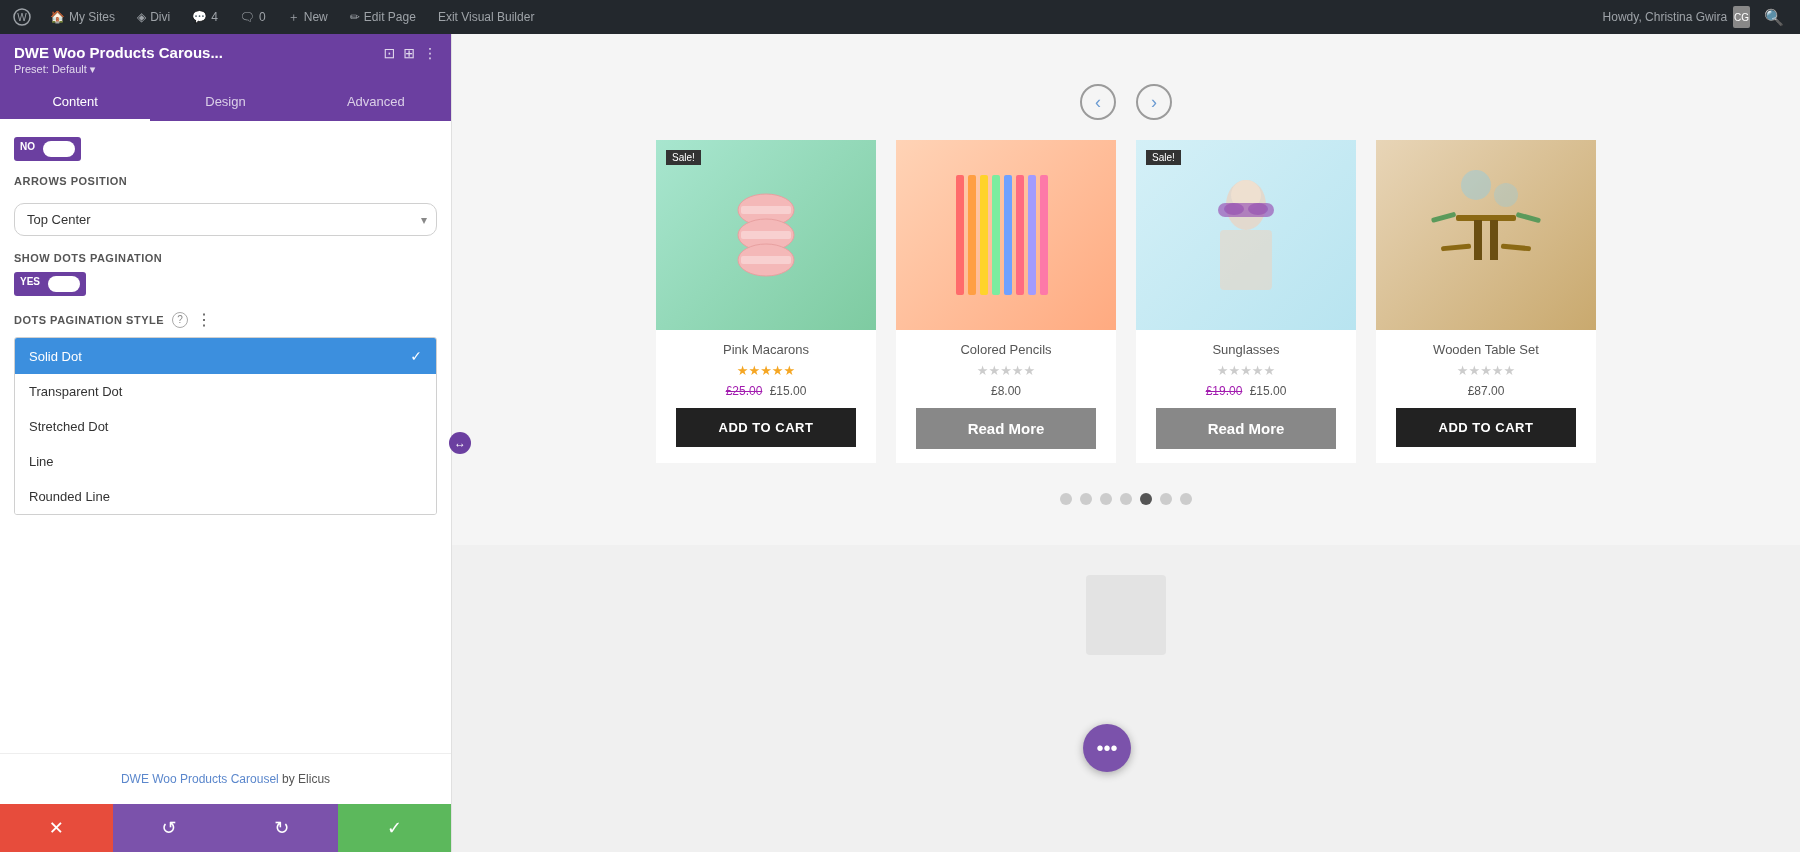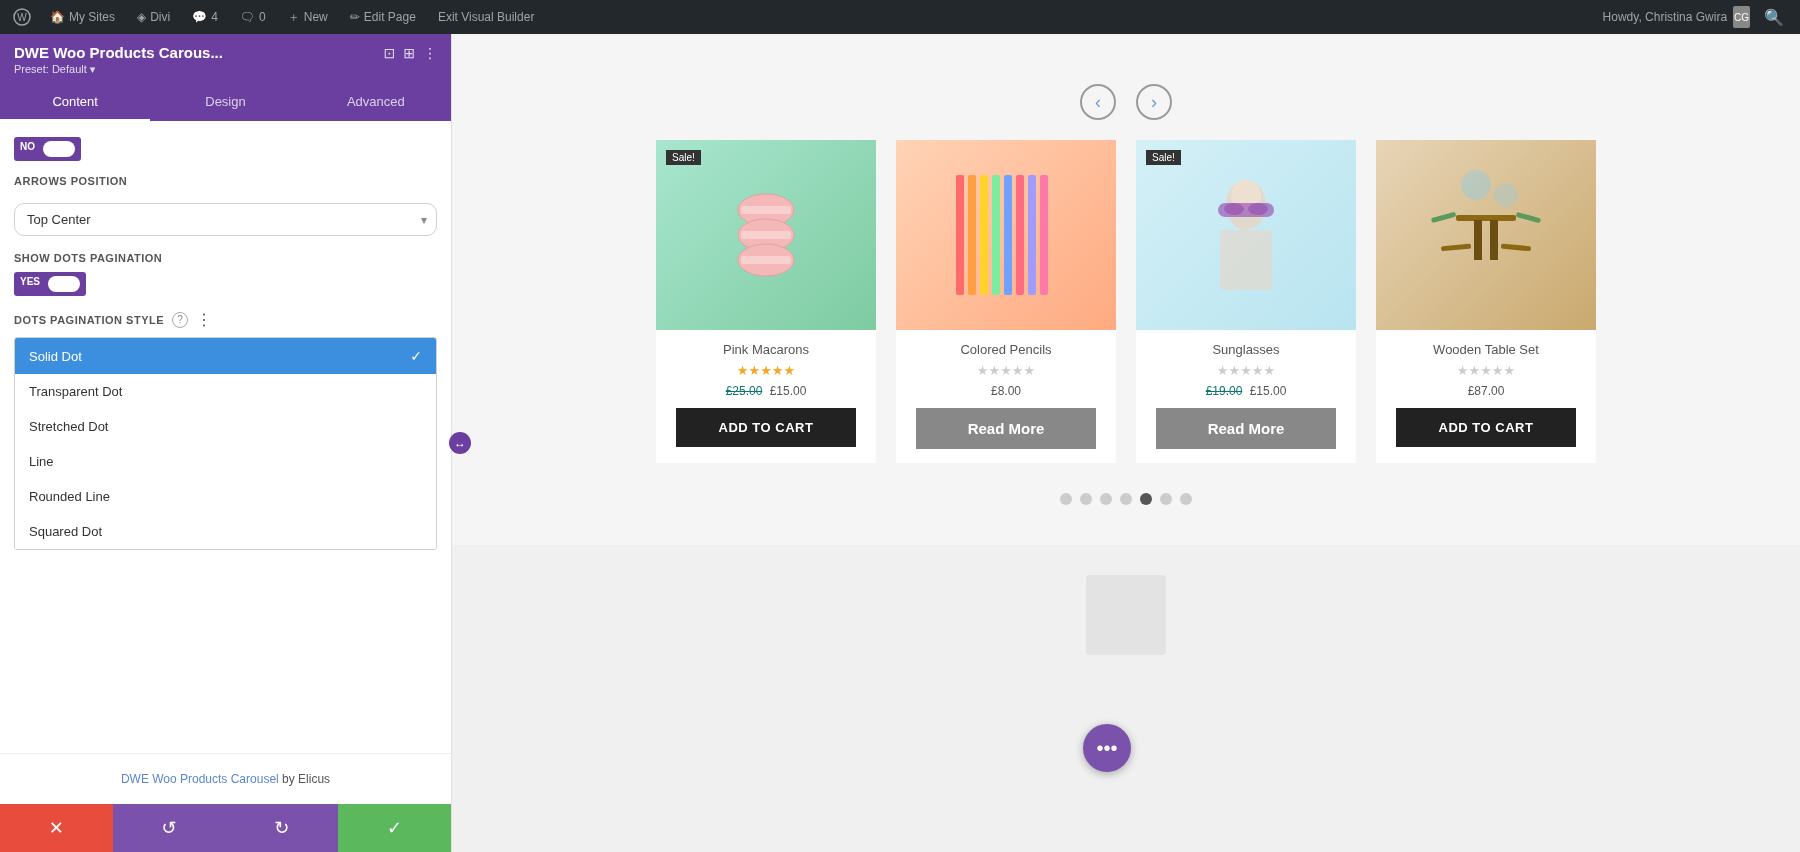--- a/index.html
+++ b/index.html
@@ -366,21 +366,21 @@
       margin-bottom: 6px;
     }
     .product-stars.empty { color: #ccc; }
     .product-price {
       font-size: 12px;
       color: #555;
       margin-bottom: 10px;
     }
     .price-old {
       text-decoration: line-through;
-      color: #0f766e;
+      color: #a21caf;
       margin-right: 4px;
     }
     .price-new { color: #555; }
 
     .btn-add-cart {
       background: #222;
       color: #fff;
       border: none;
       padding: 12px 20px;
       font-size: 13px;
@@ -570,23 +570,20 @@
           <span>Transparent Dot</span>
         </div>
         <div class="dots-style-item">
           <span>Stretched Dot</span>
         </div>
         <div class="dots-style-item">
           <span>Line</span>
         </div>
         <div class="dots-style-item">
           <span>Rounded Line</span>
-        </div>
-        <div class="dots-style-item">
-          <span>Squared Dot</span>
         </div>
       </div>
 
     </div>
 
     <div class="panel-footer">
       <a href="#">DWE Woo Products Carousel</a>
       <span> </span>
       <span>by Elicus</span>
     </div>

